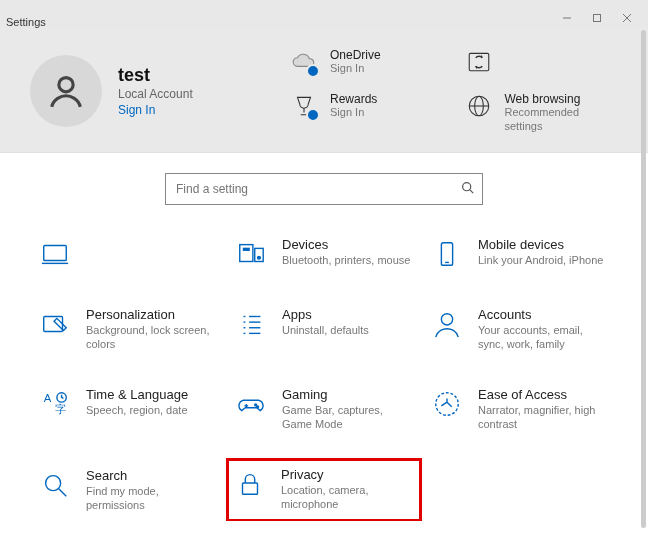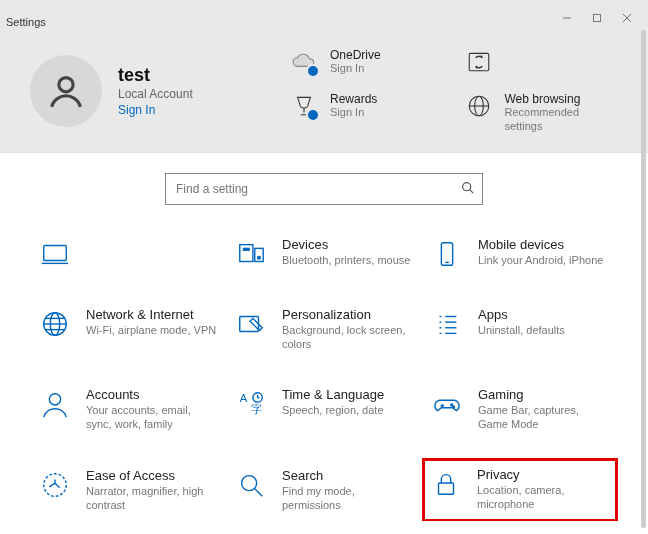--- a/index.html
+++ b/index.html
@@ -169,35 +169,20 @@
               <rect x="10" y="4" width="12" height="24" rx="2"></rect>
               <line x1="14" y1="25" x2="18" y2="25"></line>
             </svg>
           </div>
         <div class="ctxt">
             <div class="c1">Mobile devices</div>
             <div class="c2">Link your Android, iPhone</div>
           </div>
       </div>
 
-      <div class="cat">
-        <div class="cicon">
-            <svg viewBox="0 0 32 32">
-              <circle cx="16" cy="16" r="12"></circle>
-              <ellipse cx="16" cy="16" rx="5" ry="12"></ellipse>
-              <line x1="4" y1="16" x2="28" y2="16"></line>
-              <line x1="6" y1="10" x2="26" y2="10"></line>
-              <line x1="6" y1="22" x2="26" y2="22"></line>
-            </svg>
-          </div>
-        <div class="ctxt">
-            <div class="c1">Network &amp; Internet</div>
-            <div class="c2">Wi-Fi, airplane mode, VPN</div>
-          </div>
-      </div>
 
       <div class="cat">
         <div class="cicon">
             <svg viewBox="0 0 32 32">
               <rect x="4" y="8" width="20" height="16" rx="1"></rect>
               <path d="M18 10l10 10-3 3-10-10z"></path>
             </svg>
           </div>
         <div class="ctxt">
             <div class="c1">Personalization</div>

